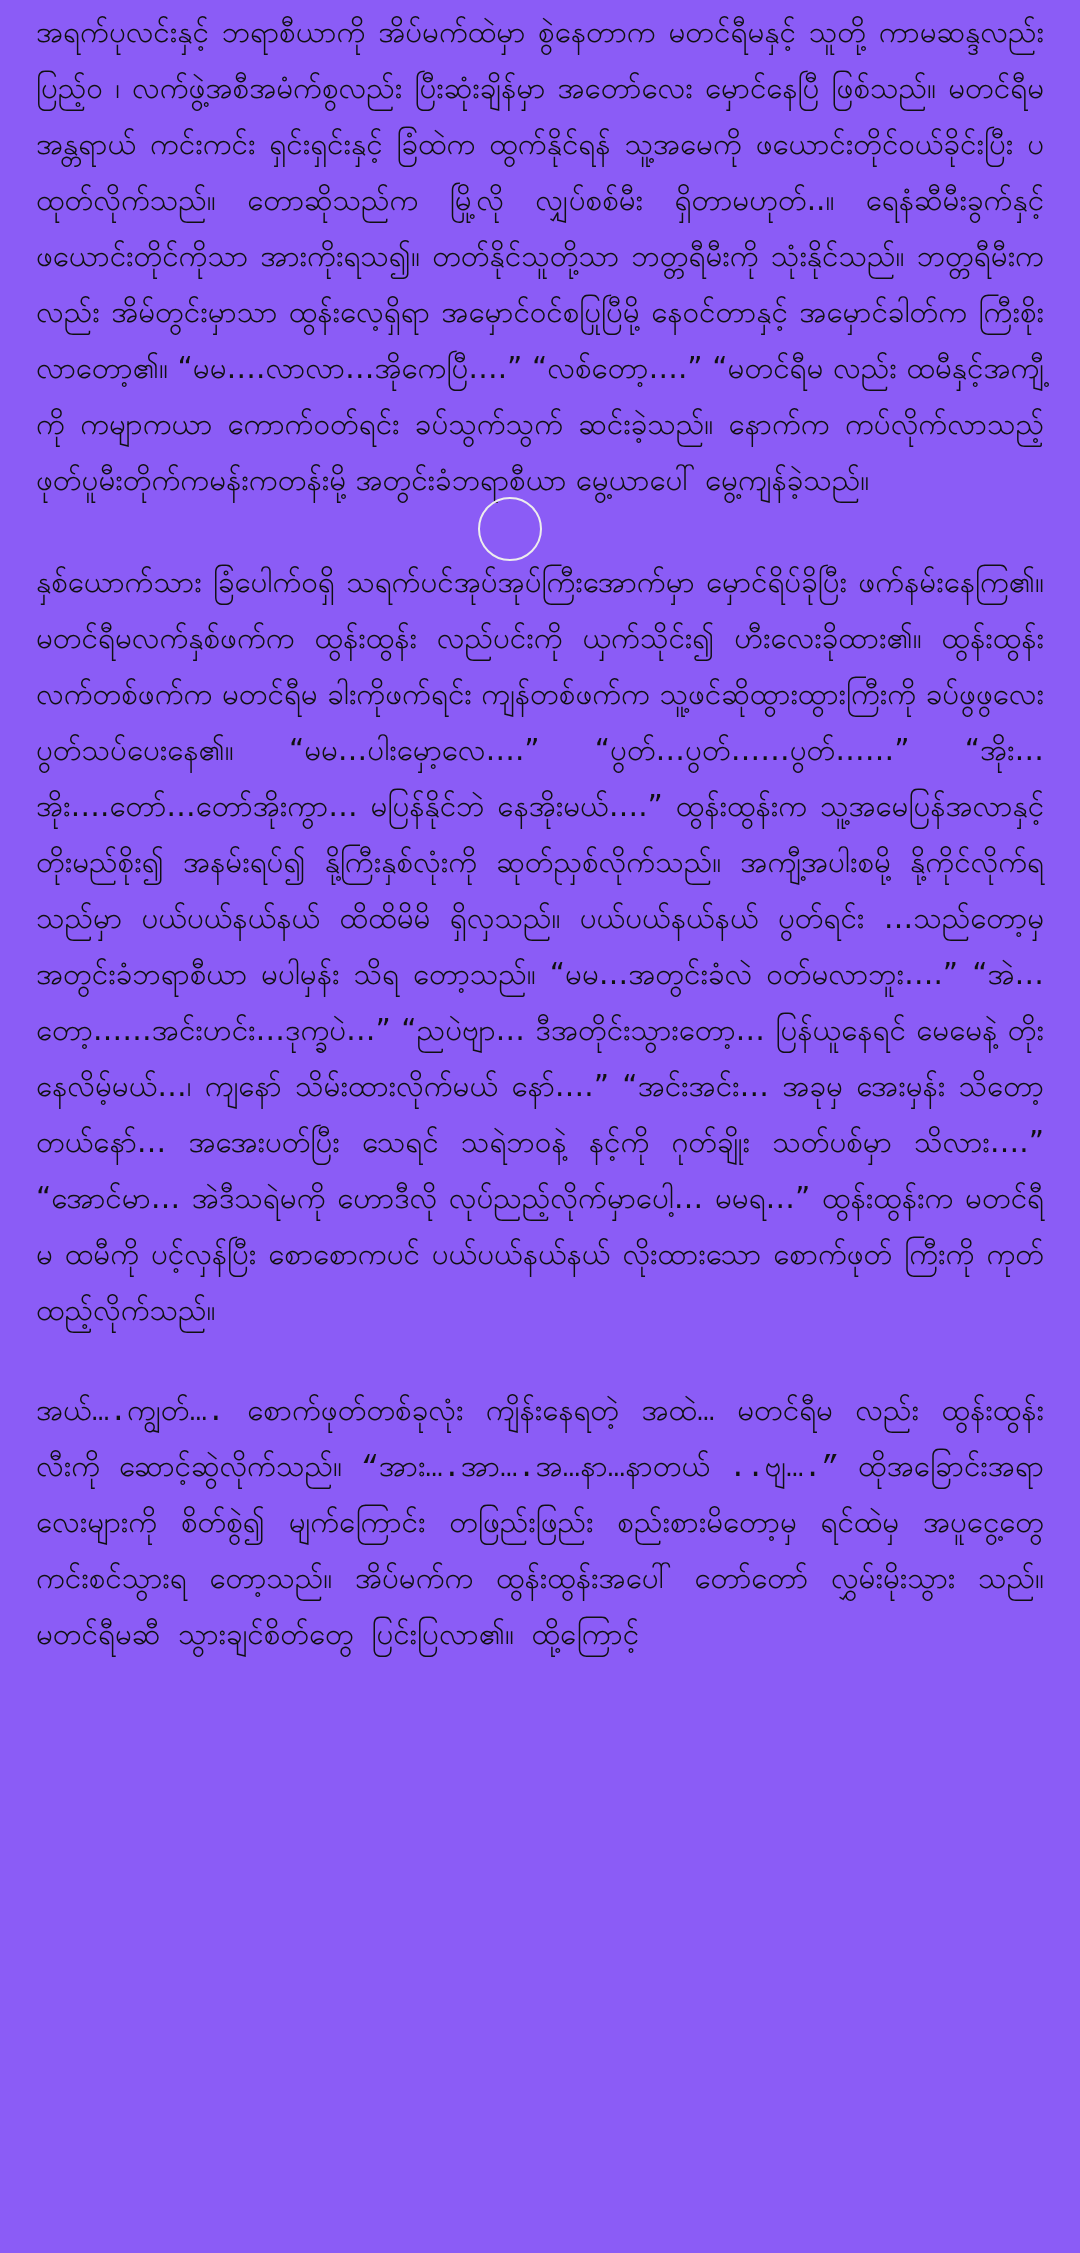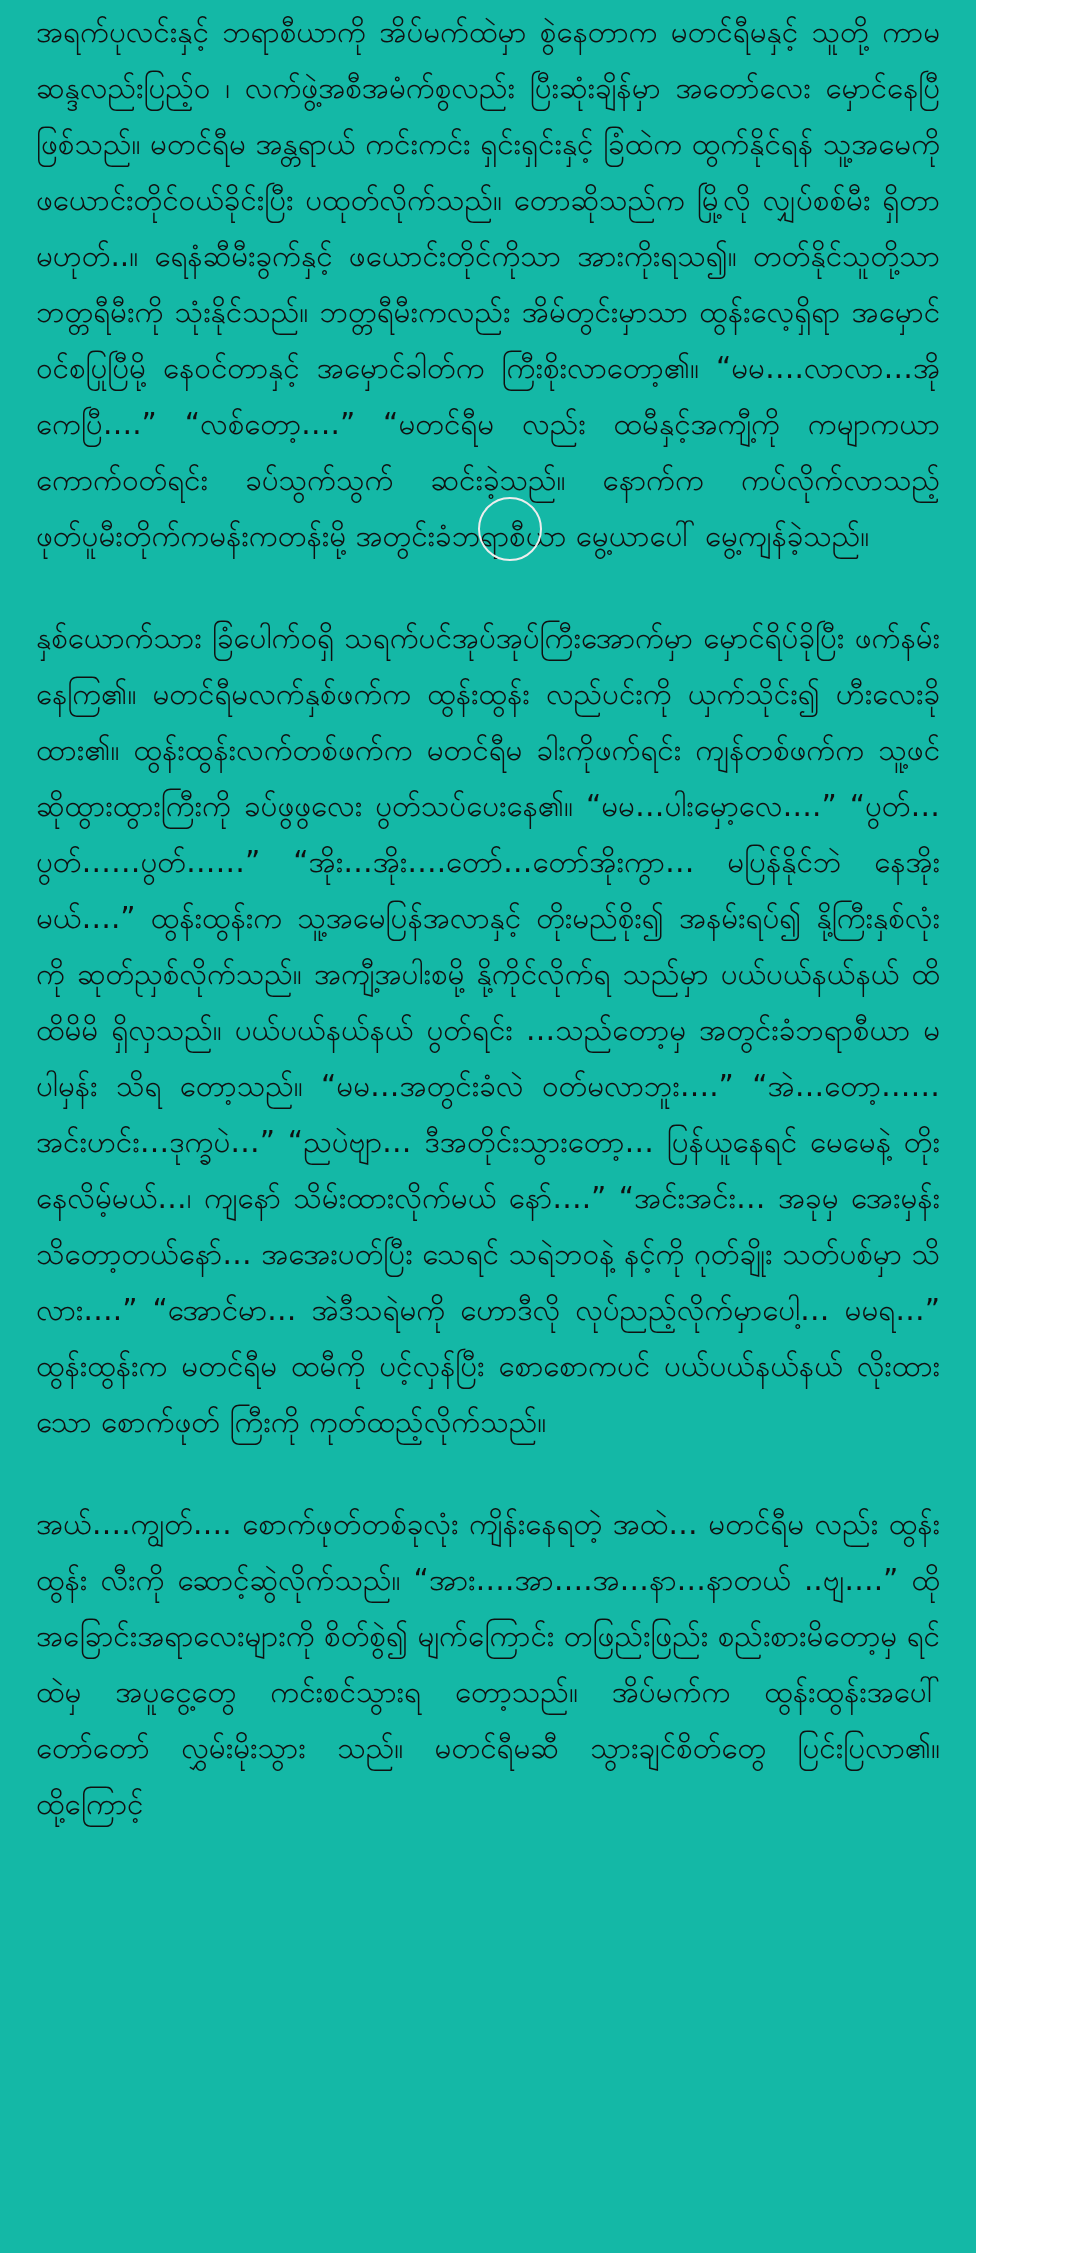--- a/index.html
+++ b/index.html
@@ -6,43 +6,44 @@
     margin: 0;
     padding: 0;
     background: #ffffff;
   }
   body {
     width: 1080px;
     min-height: 2253px;
     font-family: "DejaVu Sans", "Liberation Sans", sans-serif;
   }
   .page {
-    width: 976px;
+    width: 1080px;
     min-height: 2253px;
     box-sizing: border-box;
     padding: 0px 36px 0 36px;
-    background: #14b8a6;
+    background: #8b5cf6;
     position: relative;
     overflow: hidden;
   }
   .story-body {
     padding-top: 4px;
   }
   .para {
     color: #101010;
     font-size: 29.5px;
     line-height: 56px;
     text-align: justify;
     text-justify: inter-word;
     margin: 0 0 46px 0;
     word-break: break-word;
     letter-spacing: 0px;
   }
   .para:last-child {
     margin-bottom: 0;
+    font-family: Liberation Mono, monospace;
   }
   .watermark {
     position: absolute;
     left: 478px;
     top: 497px;
     width: 60px;
     height: 60px;
     border: 2px solid #ededed;
     border-radius: 50%;
     pointer-events: none;

